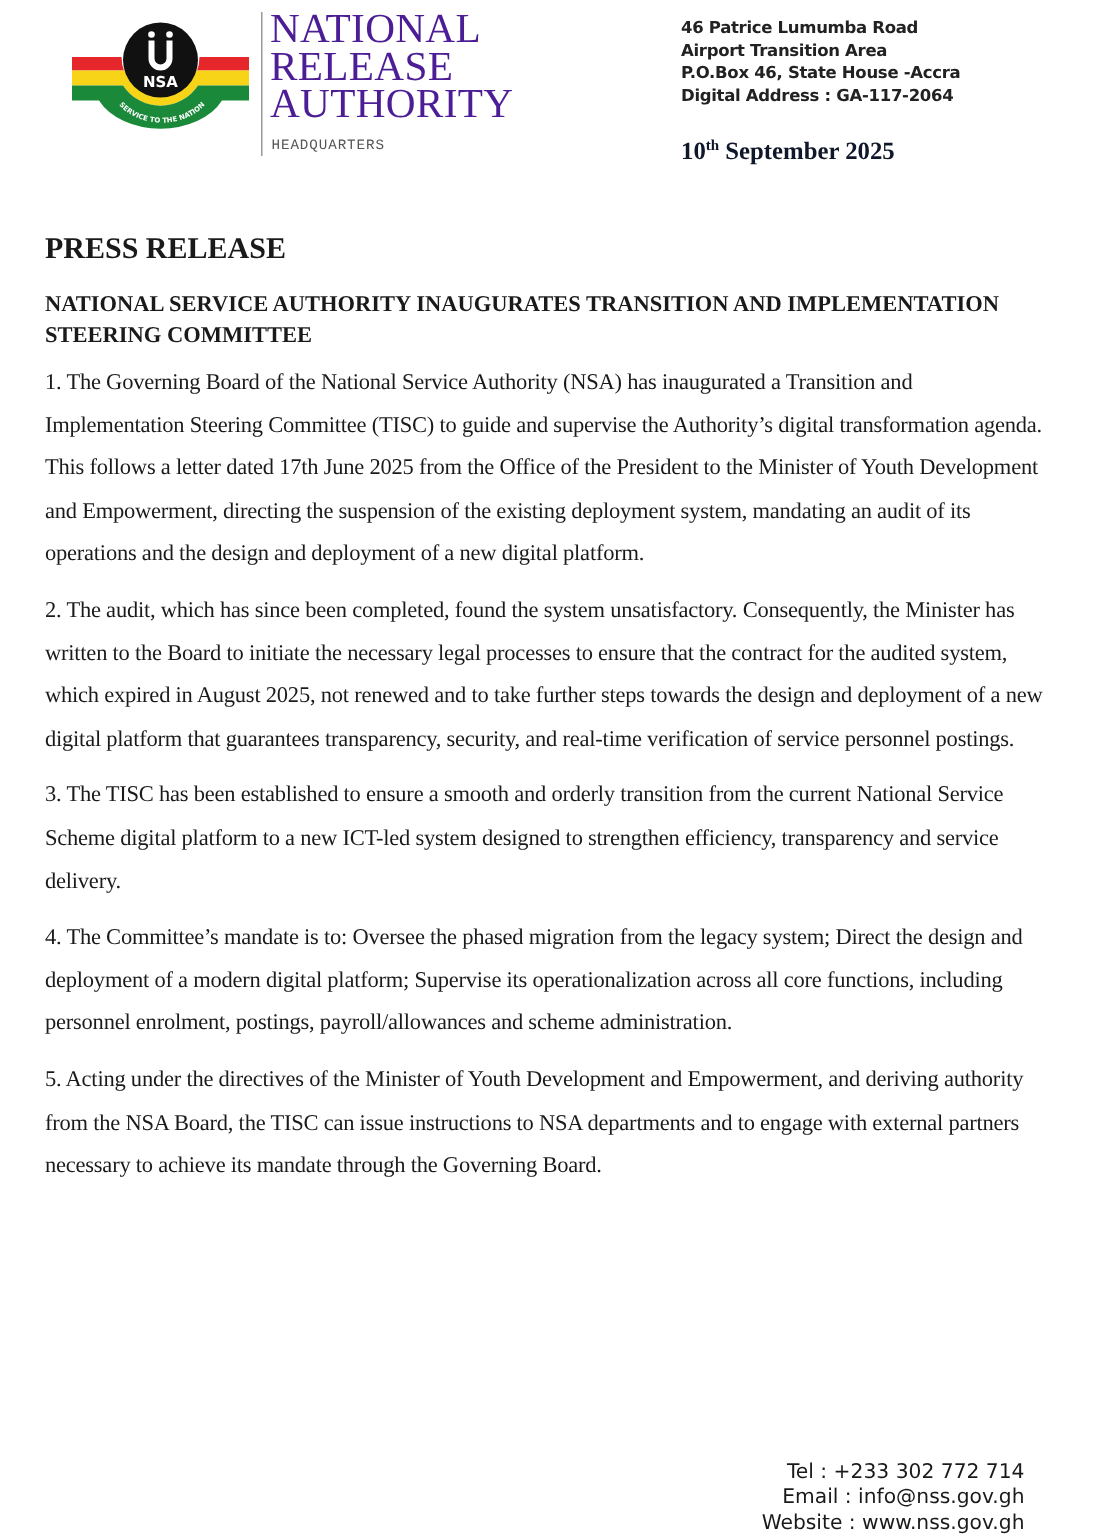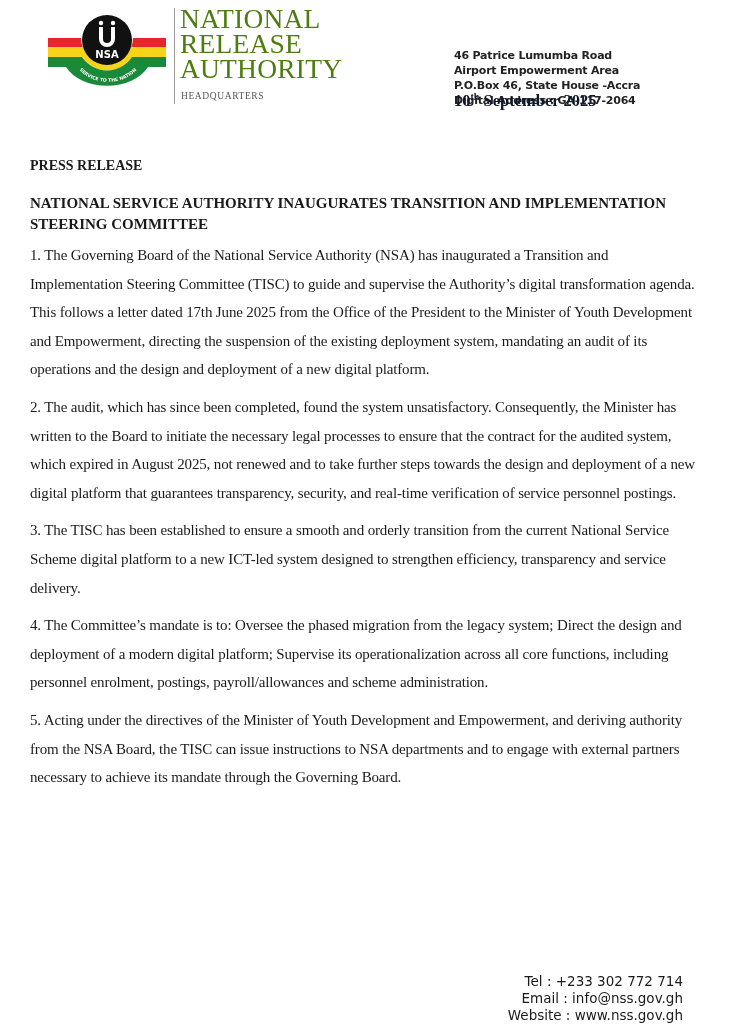--- a/index.html
+++ b/index.html
@@ -1,27 +1,27 @@
 <!DOCTYPE html>
 <html><head>
 <meta charset="utf-8">
 <style>
   html, body { margin: 0; padding: 0; background: #ffffff; }
   body { width: 732px; height: 1024px; position: relative; overflow: hidden; color: #1a1a1a; }
   .logo { position: absolute; left: 46px; top: 12px; width: 122px; height: 84px; }
   .divider { position: absolute; left: 174px; top: 8px; width: 1px; height: 96px; background: #9a9a9a; }
-  .org-name { position: absolute; left: 180px; top: 6px; font-family: "Liberation Serif", serif; color: #4d7c0f; }
+  .org-name { position: absolute; left: 180px; top: 6px; font-family: "Liberation Serif", serif; color: #4c1d95; }
   .org-line { display: block; font-size: 27.5px; line-height: 25px; letter-spacing: 0.2px; }
-  .org-sub { position: absolute; left: 181px; top: 91px; font-family: Liberation Serif, serif; font-size: 9.5px; letter-spacing: 0.6px; color: #555; }
-  .address { position: absolute; left: 454px; top: 11px; font-family: "DejaVu Sans", sans-serif; font-weight: bold; font-size: 11px; line-height: 15px; color: #222; letter-spacing: -0.2px; margin-top: 37px; }
+  .org-sub { position: absolute; left: 181px; top: 91px; font-family: Liberation Mono, monospace; font-size: 9.5px; letter-spacing: 0.6px; color: #555; }
+  .address { position: absolute; left: 454px; top: 11px; font-family: "DejaVu Sans", sans-serif; font-weight: bold; font-size: 11px; line-height: 15px; color: #222; letter-spacing: -0.2px; }
   .address span { display: block; }
   .date { position: absolute; left: 454px; top: 91px; font-family: "Liberation Serif", serif; font-weight: bold; font-size: 16.5px; color: #0f172a; }
   .date sup { font-size: 10px; vertical-align: 6px; line-height: 0; }
   .content { position: absolute; left: 30px; top: 156px; width: 672px; font-family: "Liberation Serif", serif; color: #1a1a1a; }
-  .label { font-weight: bold; font-size: 14px; line-height: 20px; margin: 0 0 11px 0; }
+  .label { font-weight: bold; font-size: 20px; line-height: 20px; margin: 0 0 11px 0; }
   .headline { font-weight: bold; font-size: 15px; line-height: 21px; margin: 17px 0 6px 0; }
   .para { font-size: 15px; line-height: 28.6px; margin: 0 0 9px 0; letter-spacing: -0.15px; }
   .contact { position: absolute; right: 49px; top: 973px; text-align: right; font-family: "DejaVu Sans", sans-serif; font-size: 13.5px; line-height: 17px; color: #1a1a1a; }
   .contact span { display: block; }
 </style>
 </head>
 <body>
 
 <div>
   <svg class="logo" viewBox="0 0 122 84" xmlns="http://www.w3.org/2000/svg">
@@ -49,21 +49,21 @@
 
   <div class="org-name">
     <span class="org-line">NATIONAL</span>
     <span class="org-line">RELEASE</span>
     <span class="org-line">AUTHORITY</span>
   </div>
   <div class="org-sub">HEADQUARTERS</div>
 
   <div class="address">
     <span>46 Patrice Lumumba Road</span>
-    <span>Airport Empowerment Area</span>
+    <span>Airport Transition Area</span>
     <span>P.O.Box 46, State House -Accra</span>
     <span>Digital Address : GA-117-2064</span>
   </div>
 
   <div class="date"><span>10</span><sup>th</sup><span> September 2025</span></div>
 </div>
 
 <div class="content">
   <p class="label">PRESS RELEASE</p>
   <p class="headline">NATIONAL SERVICE AUTHORITY INAUGURATES TRANSITION AND IMPLEMENTATION STEERING COMMITTEE</p>

